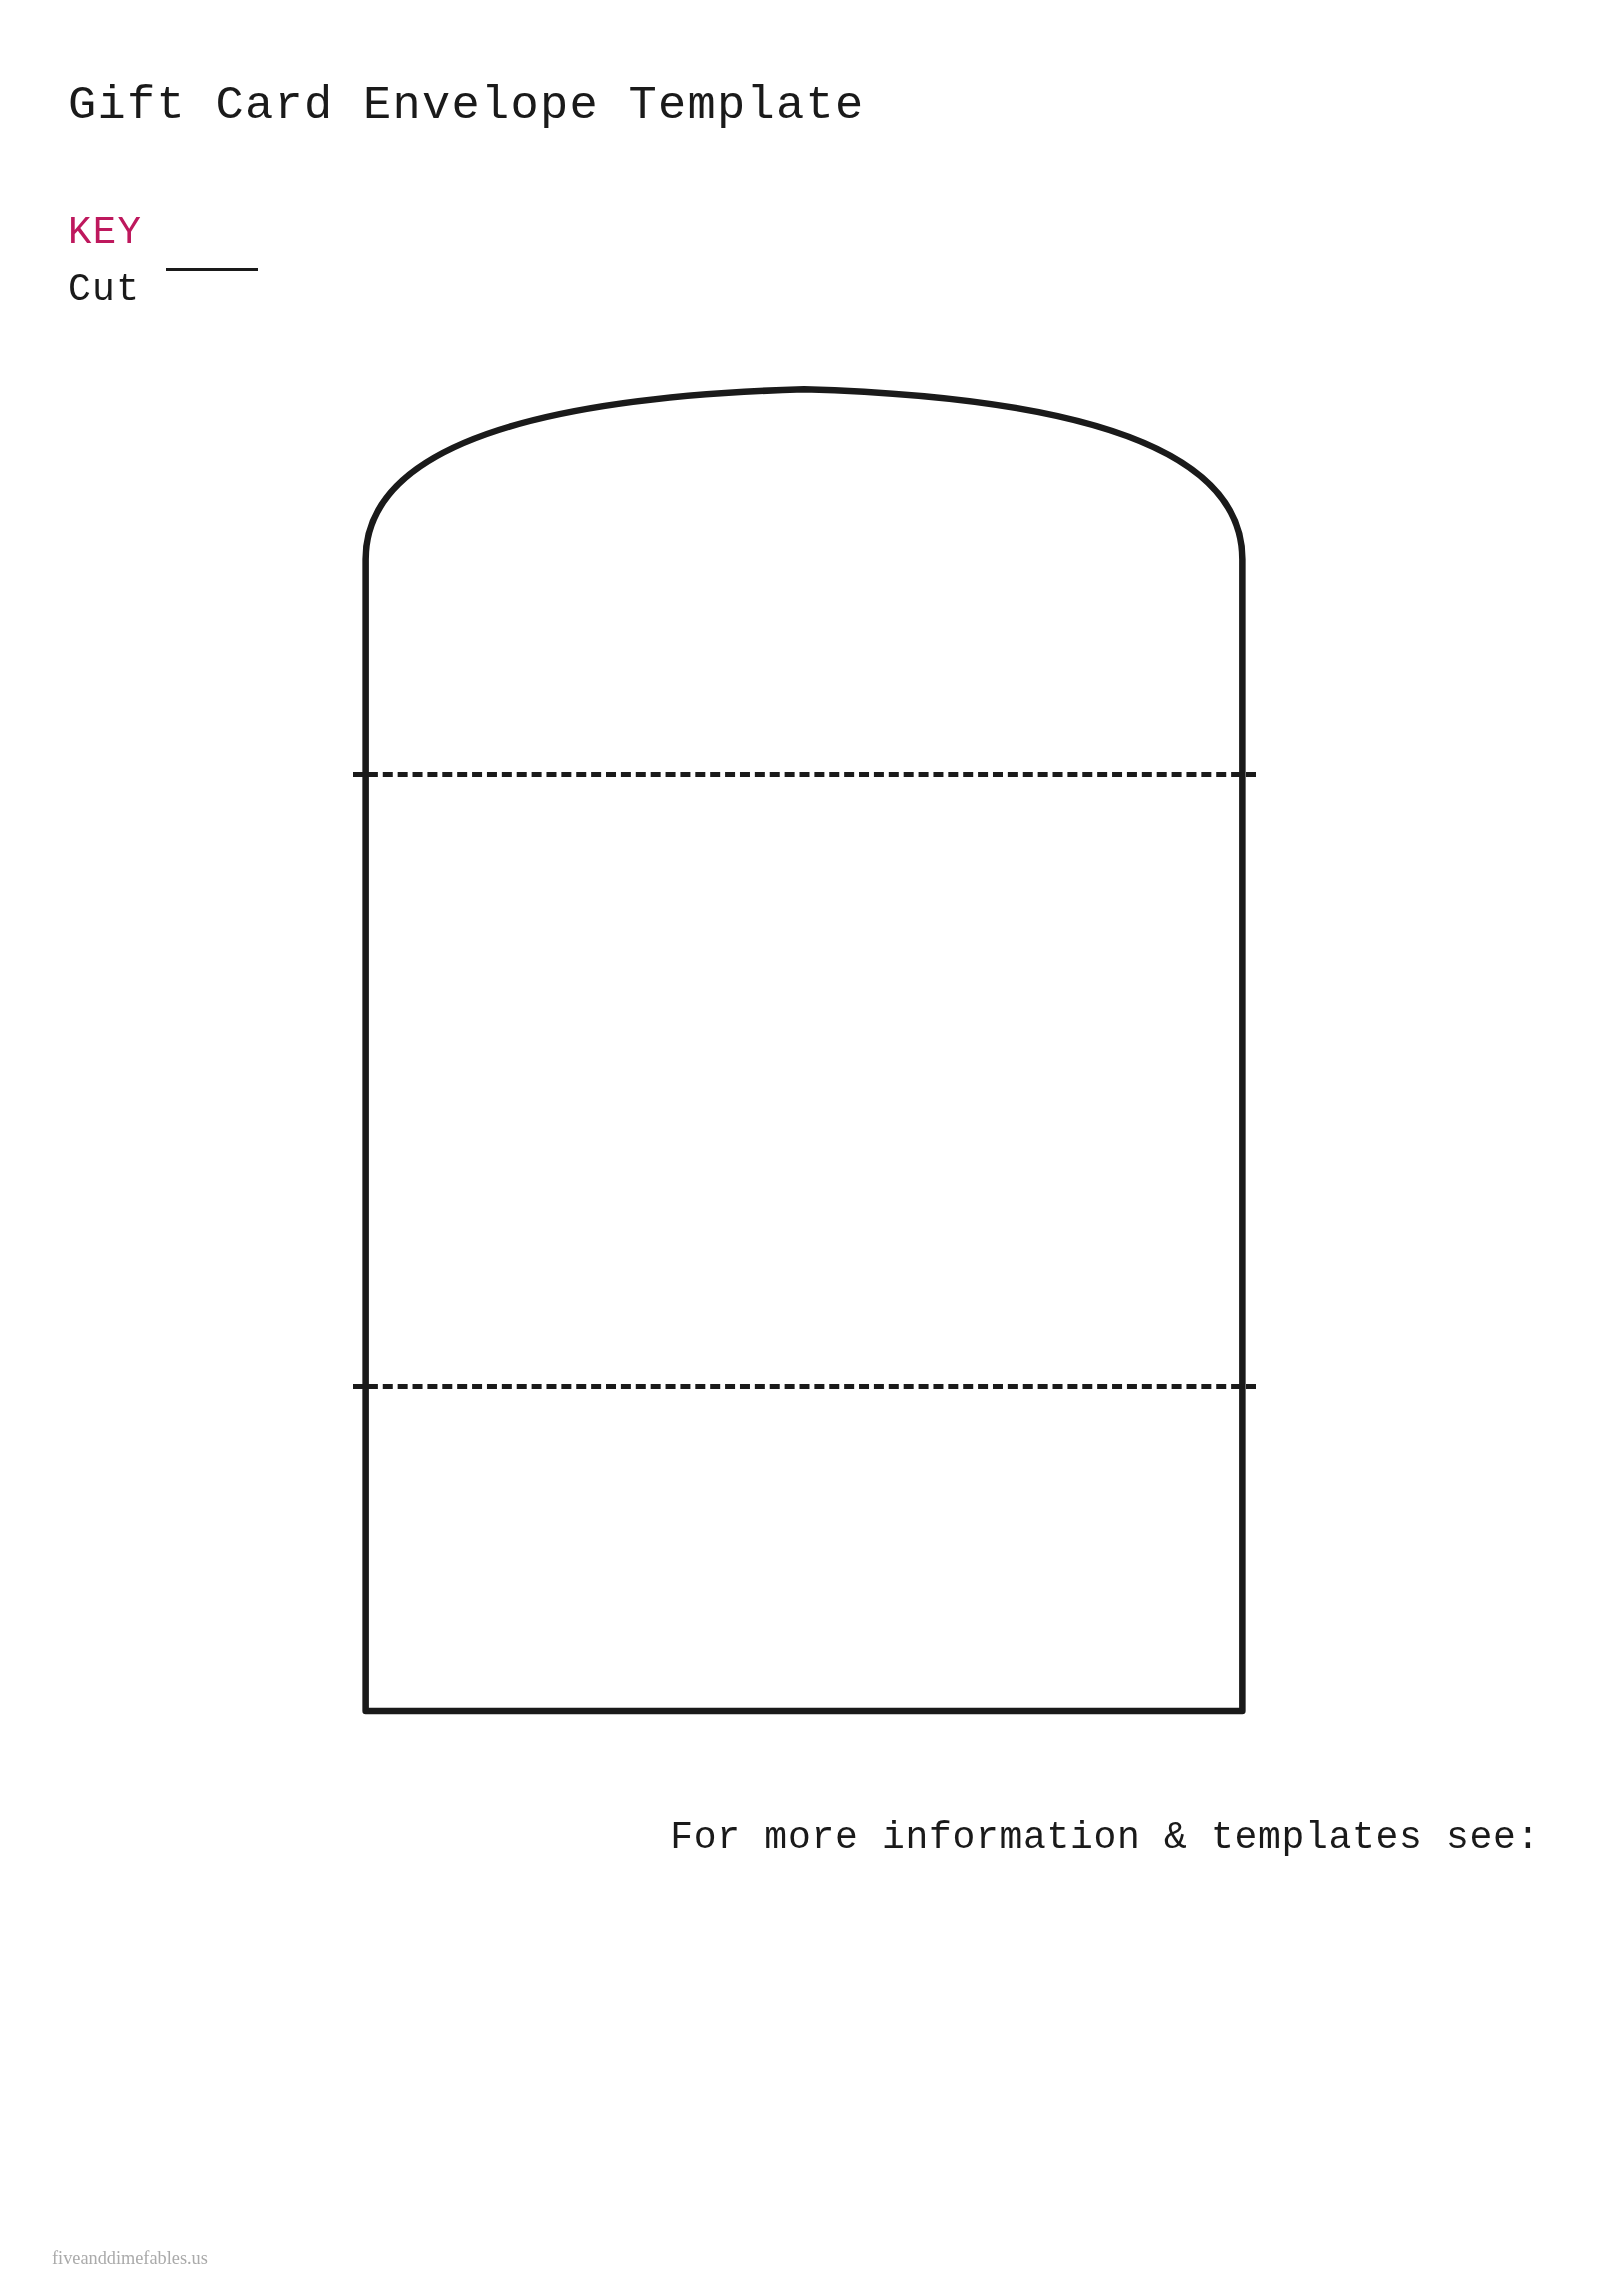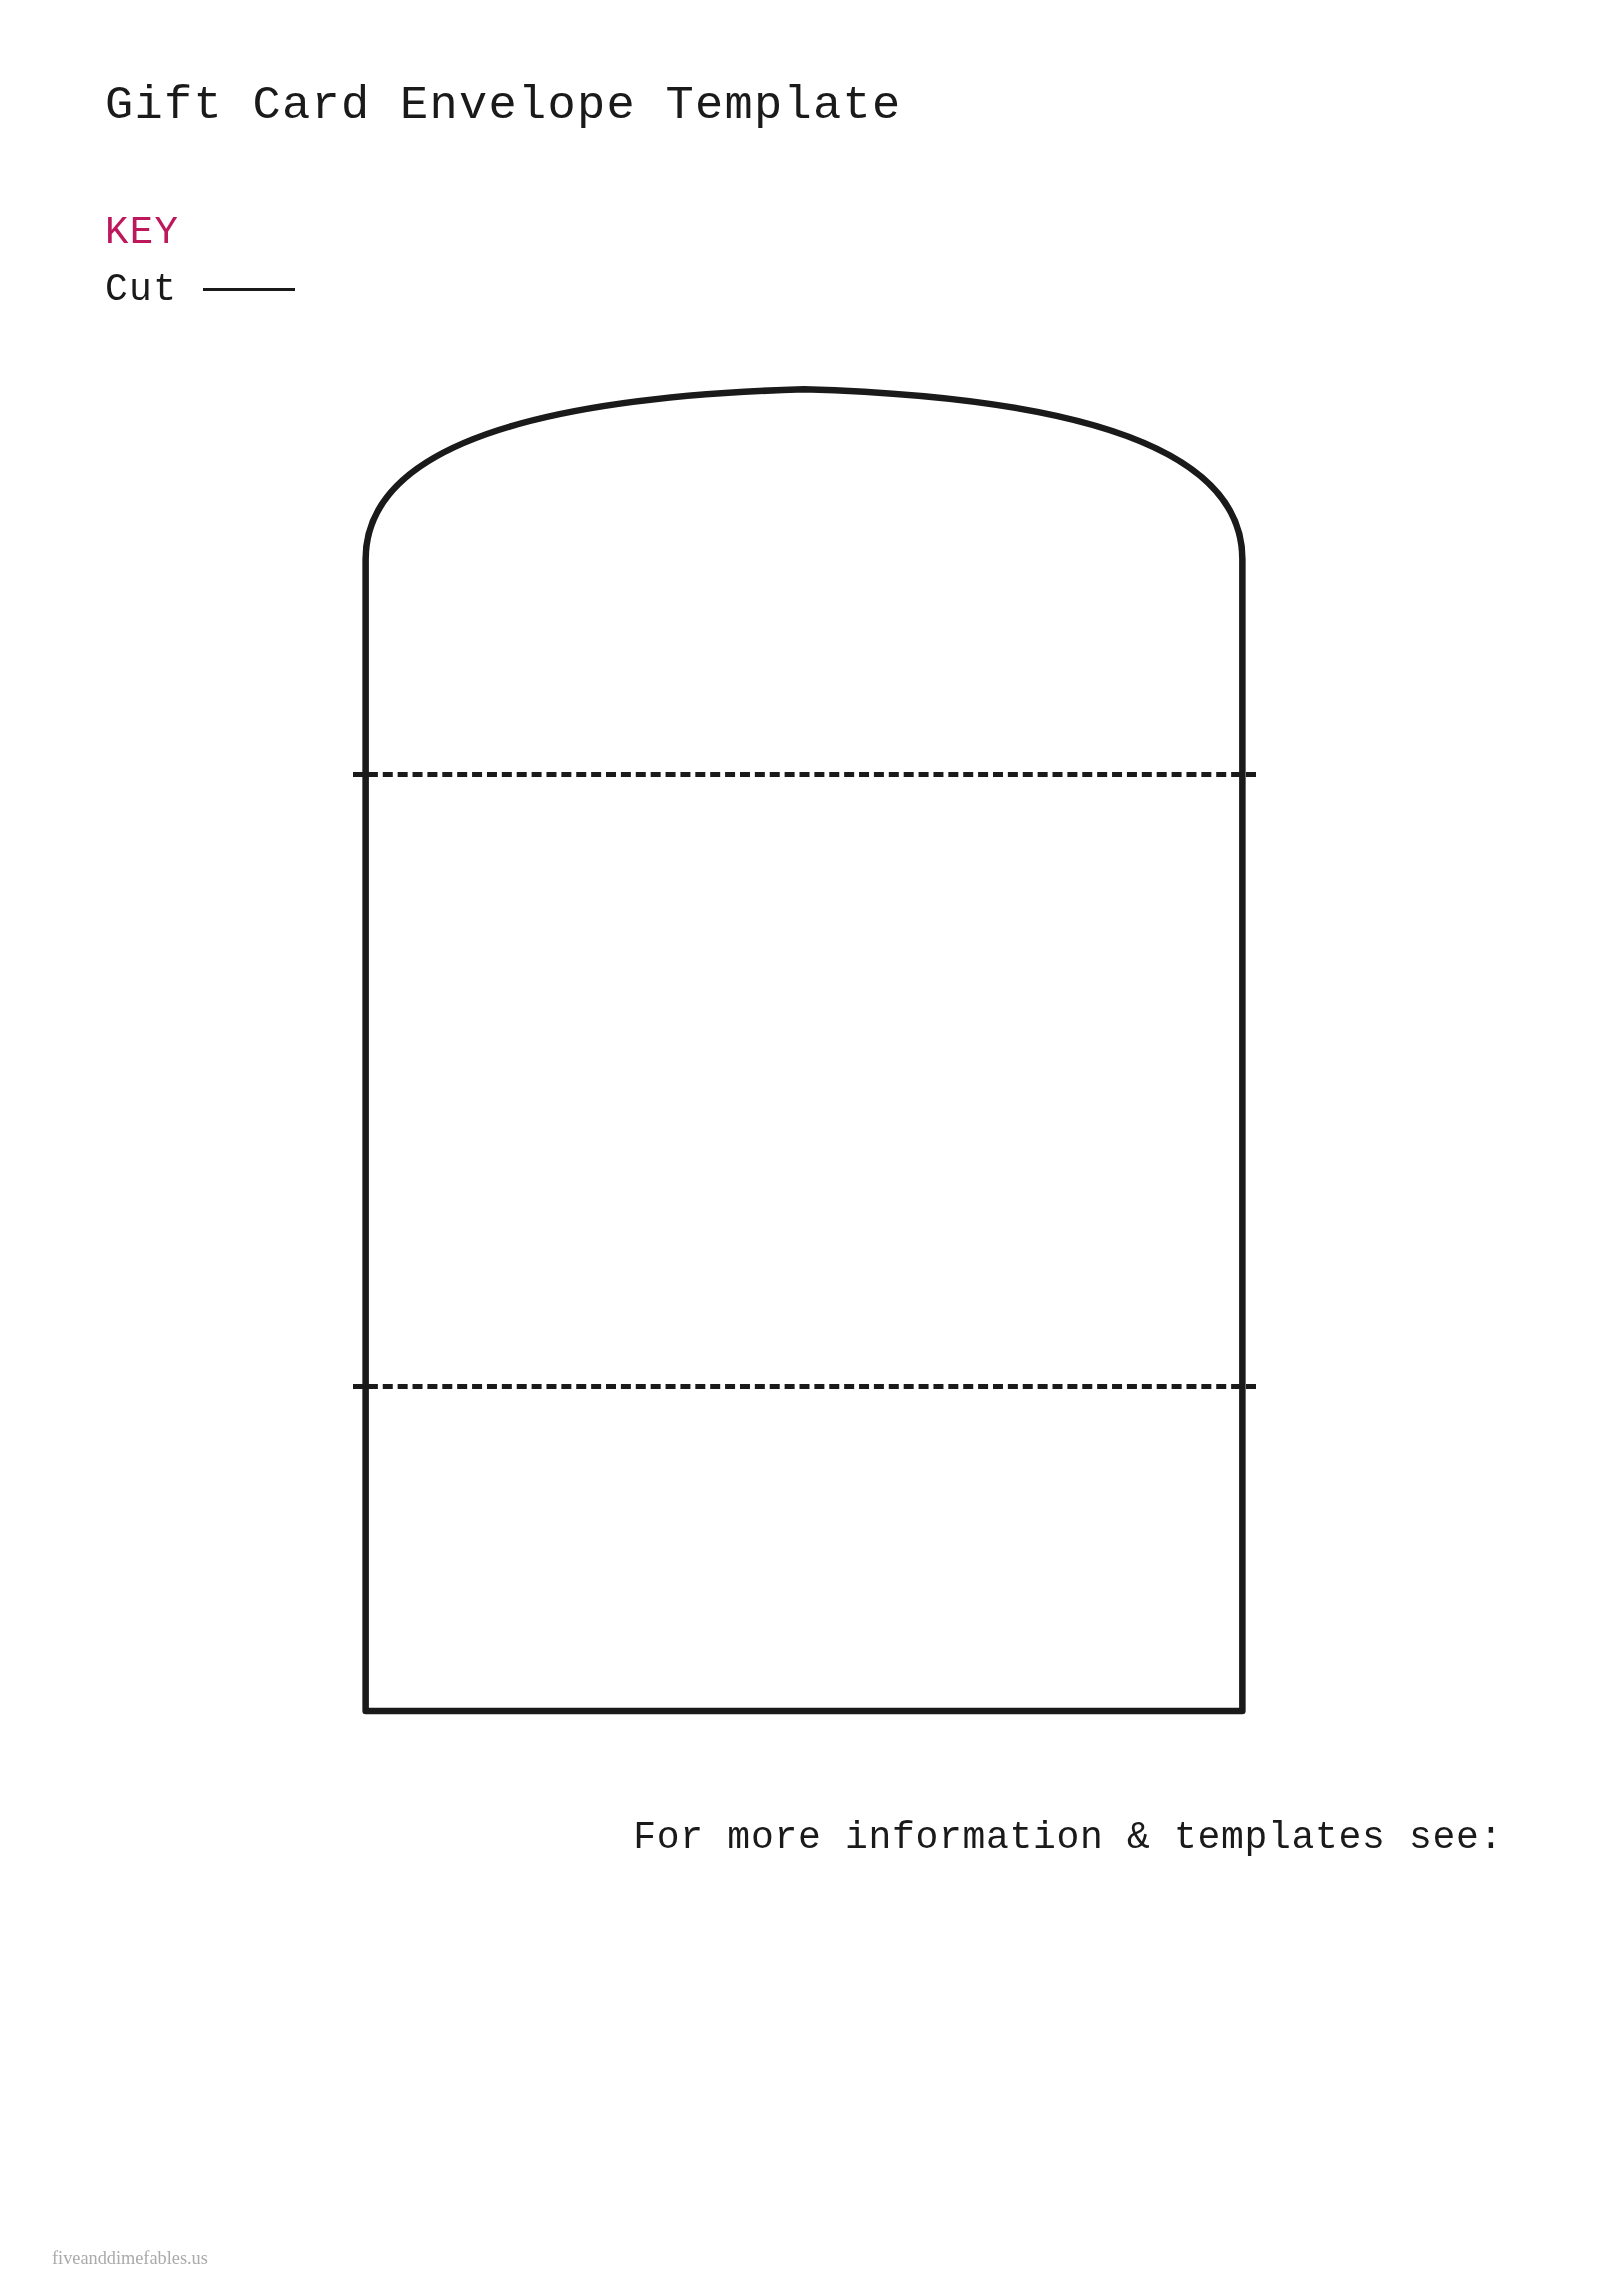--- a/index.html
+++ b/index.html
@@ -15,21 +15,21 @@
       font-family: 'Courier New', Courier, monospace;
       position: relative;
       overflow: hidden;
     }
 
     .page {
       width: 1608px;
       height: 2295px;
       background: #ffffff;
       position: relative;
-      padding: 79px 105px;
+      padding: 79px 68px;
     }
 
     .title {
       font-size: 47px;
       font-family: 'Courier New', Courier, monospace;
       color: #1a1a1a;
       margin-bottom: 79px;
       letter-spacing: 1.3px;
     }
 
@@ -40,21 +40,21 @@
     .key-label {
       font-size: 39px;
       font-family: 'Courier New', Courier, monospace;
       color: #be185d;
       margin-bottom: 13px;
       letter-spacing: 1.3px;
     }
 
     .key-item {
       display: flex;
-      align-items: center;
+      align-items: flex-start;
       margin-bottom: 11.8px;
     }
 
     .key-item-text {
       font-size: 38px;
       font-family: 'Courier New', Courier, monospace;
       color: #1a1a1a;
       margin-right: 19.6px;
       letter-spacing: 1.3px;
     }

